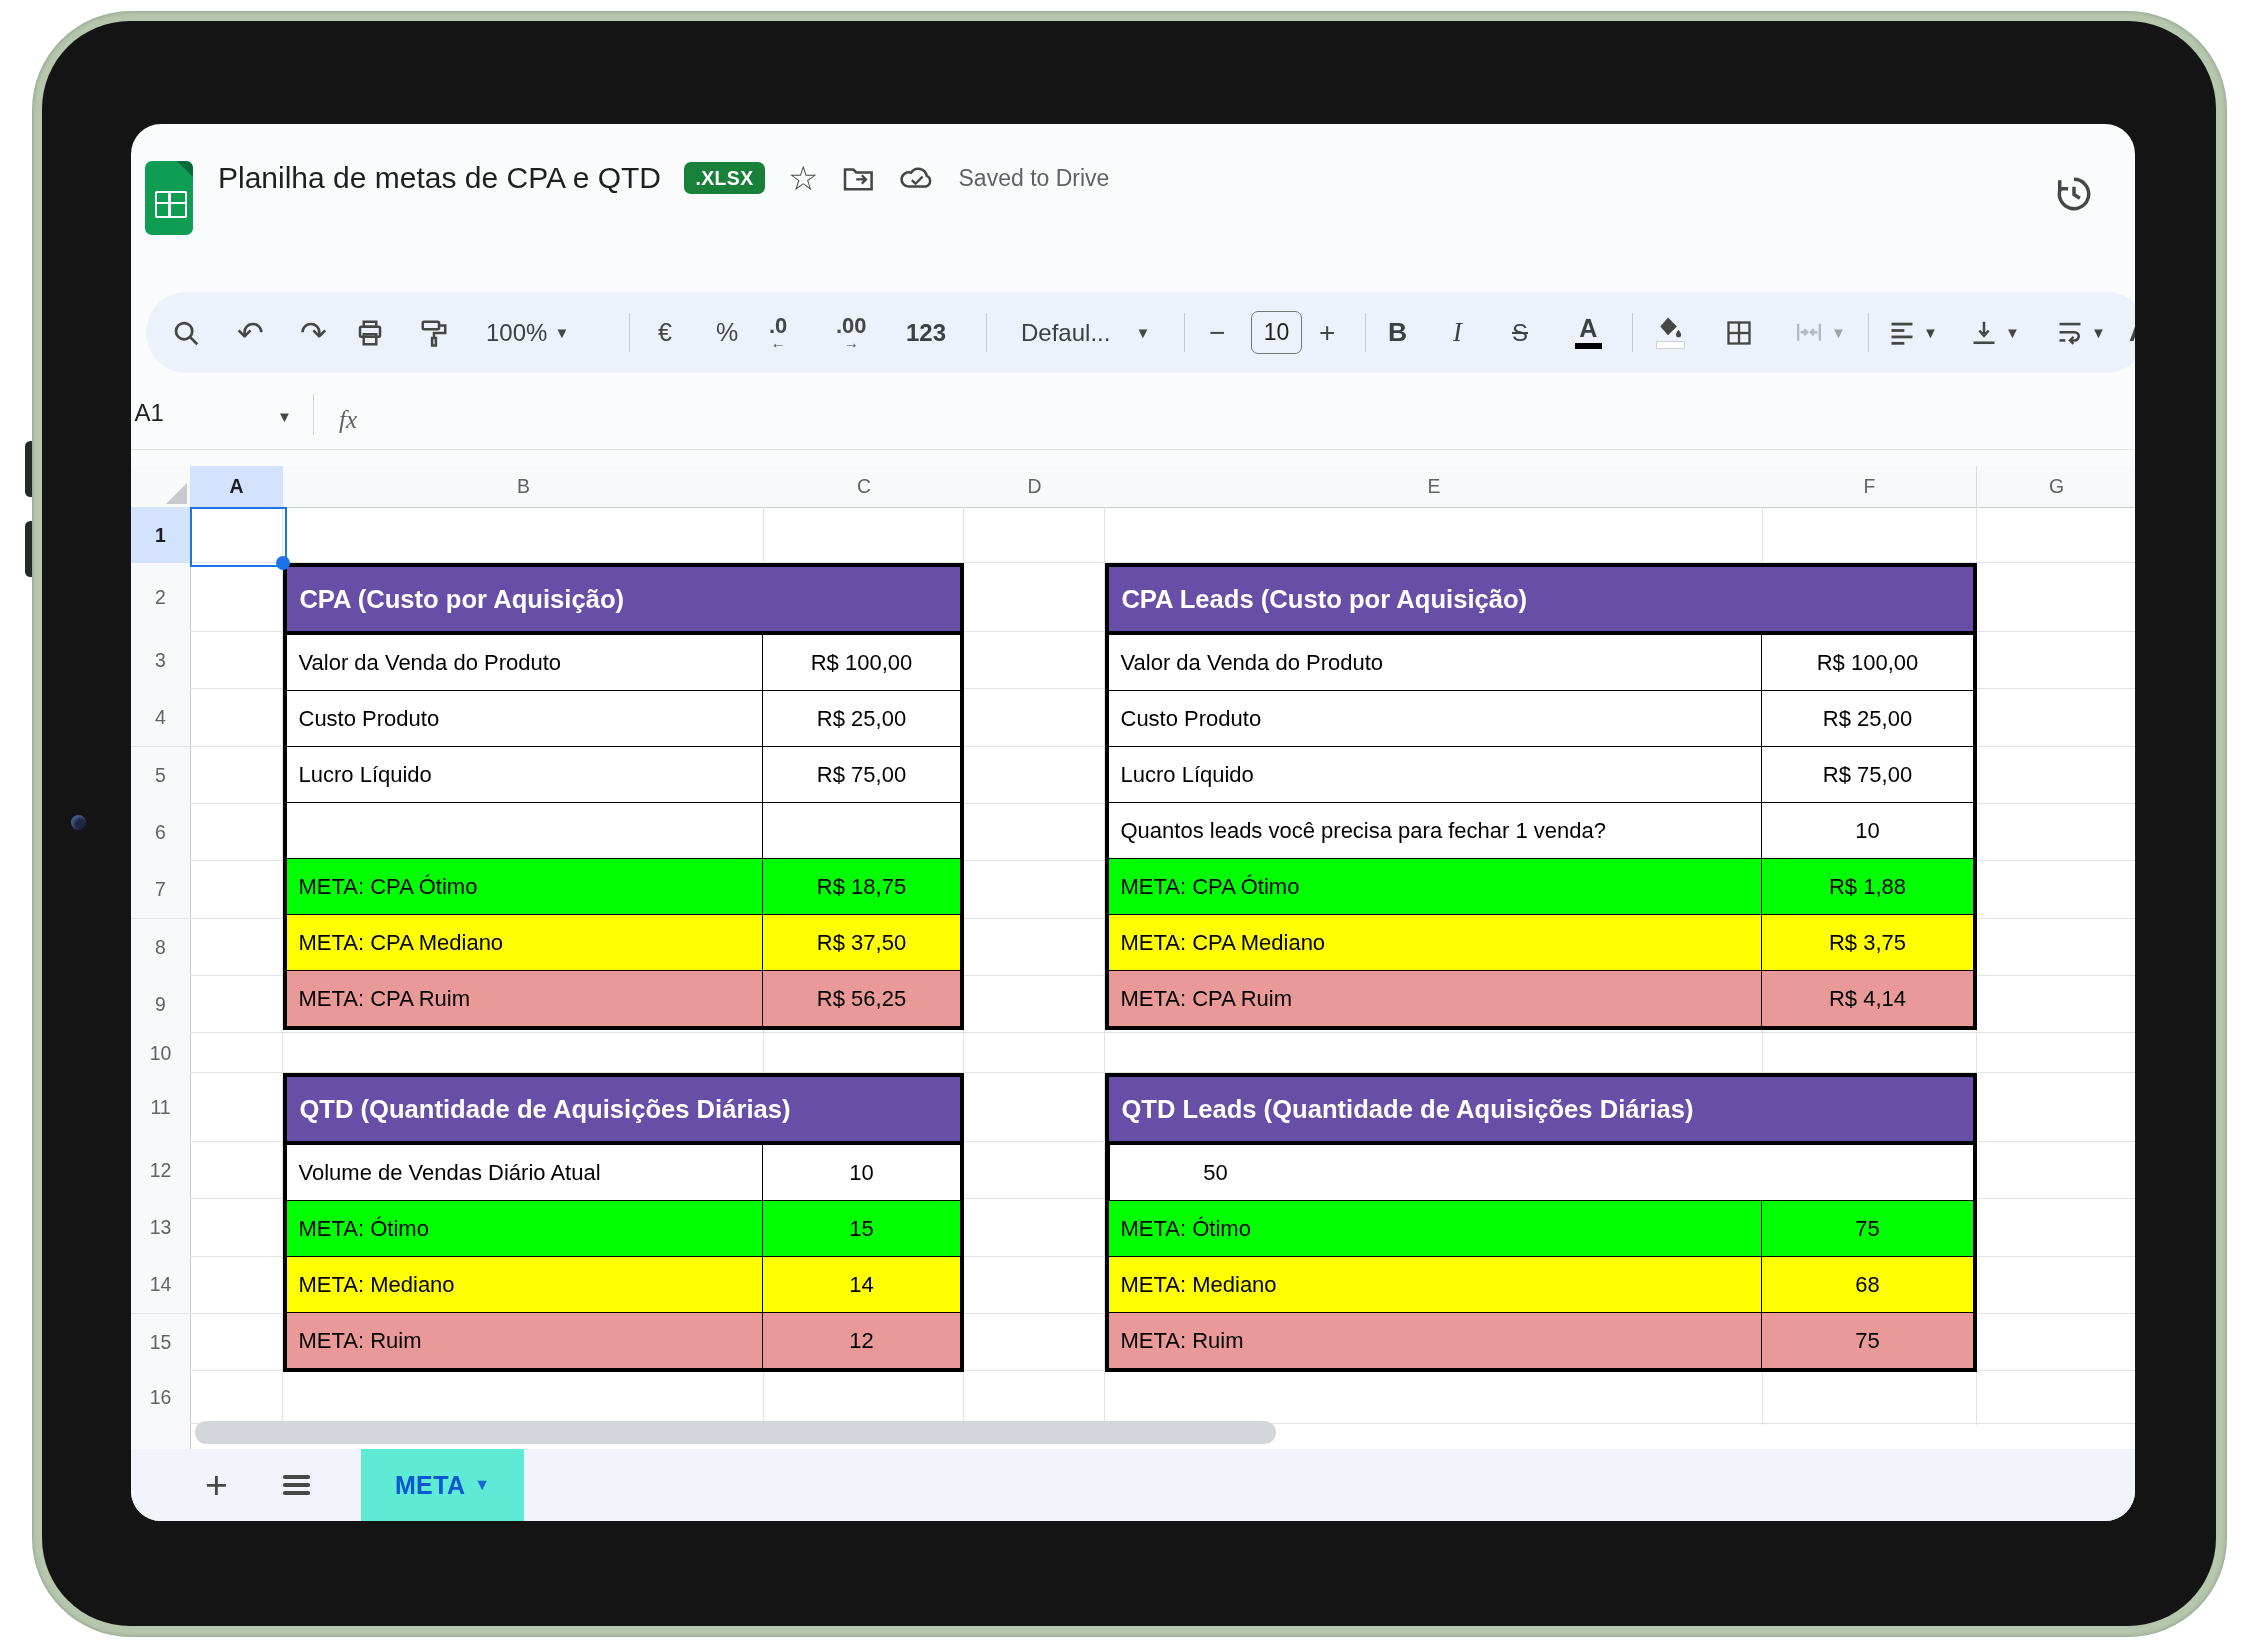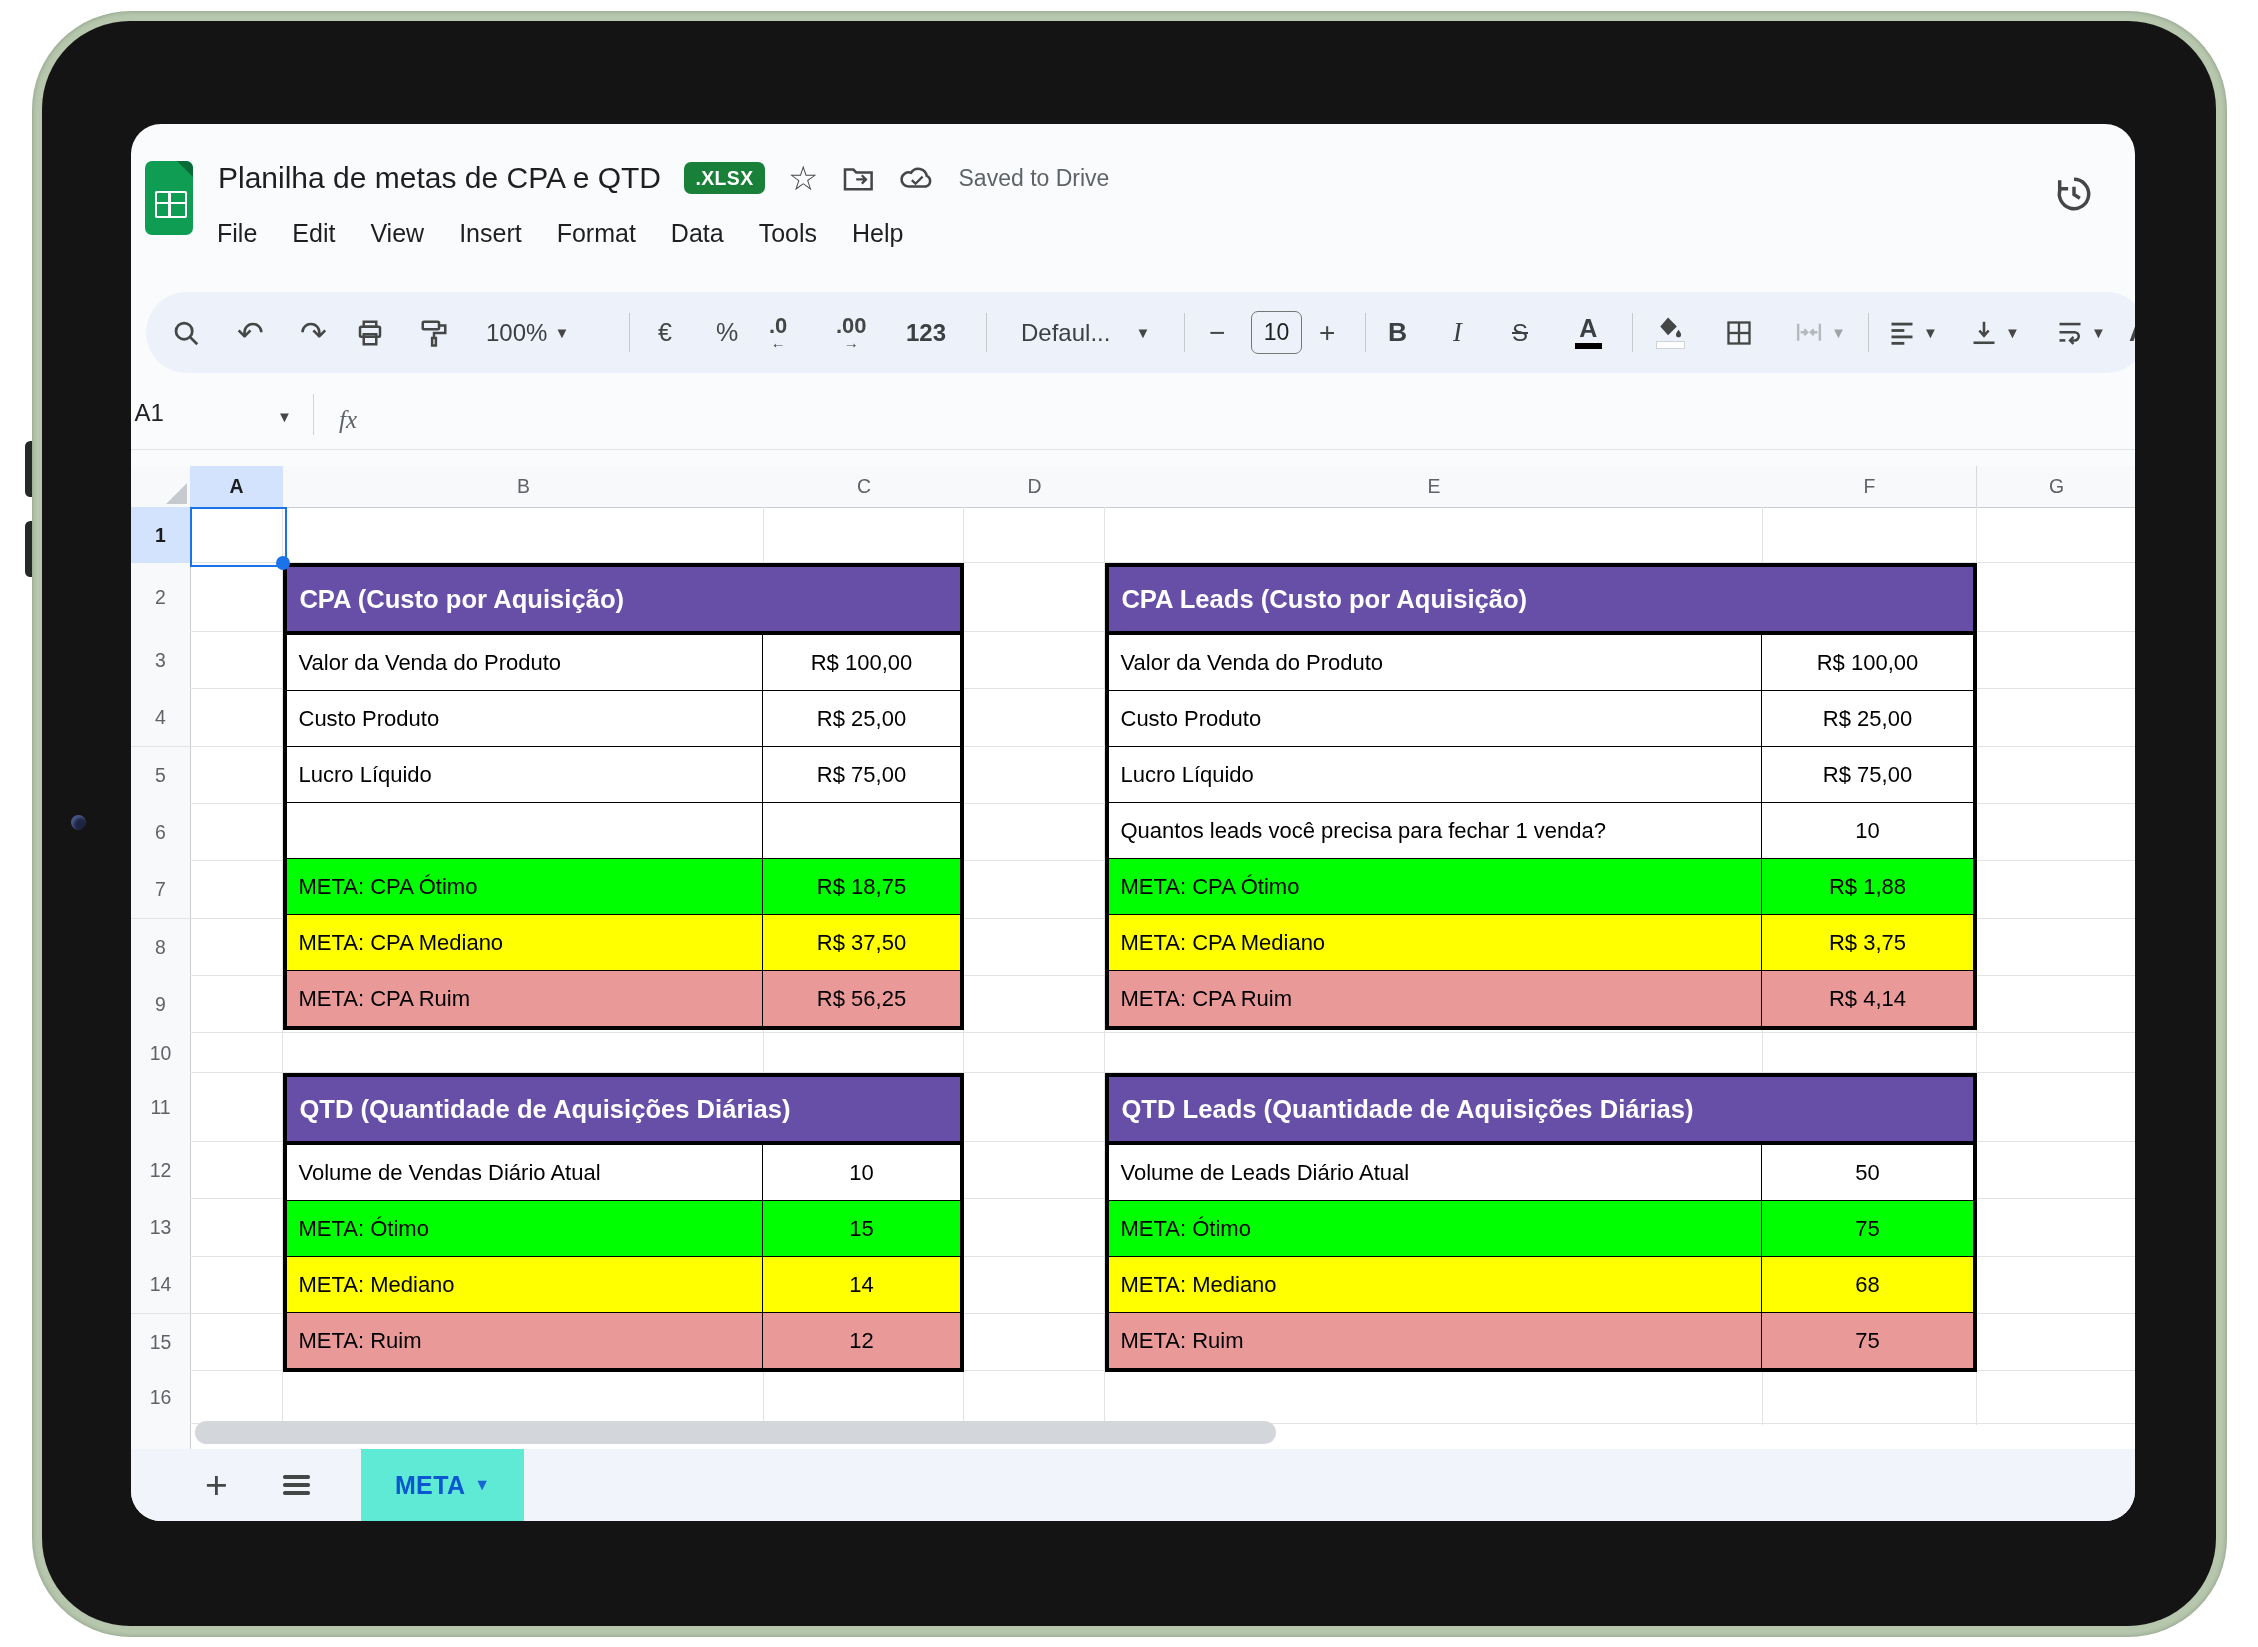--- a/index.html
+++ b/index.html
@@ -130,30 +130,20 @@
         </svg>
       </span>
       <span class="tb-ic">
         <svg width="37" height="28" viewBox="0 0 26 18" fill="none" stroke="#444746" stroke-width="1.8">
           <path d="M7 15 a5 5 0 1 1 1.5 -9.7 a6 6 0 0 1 11 2.2 a4 4 0 0 1 -.6 7.5 z"></path>
           <path d="M9 10.5 l2.6 2.5 l5 -5" stroke-width="1.6"></path>
         </svg>
       </span>
       <span class="saved">Saved to Drive</span>
     </div>
-    <div class="menubar">
-        <span>File</span>
-        <span>Edit</span>
-        <span>View</span>
-        <span>Insert</span>
-        <span>Format</span>
-        <span>Data</span>
-        <span>Tools</span>
-        <span>Help</span>
-      </div>
     <div class="history">
       <svg width="44" height="44" viewBox="0 0 24 24" fill="none" stroke="#444746" stroke-width="1.9">
         <path d="M12 4 a8 8 0 1 1 -7.4 5"></path>
           <path d="M4.2 4.5 v4.6 h4.6" stroke-width="1.9"></path>
         <path d="M12 8 v4.3 l3.2 2" stroke-width="1.9"></path>
       </svg>
     </div>
 
     <div class="toolbar">
       <div class="titem" style="left:25px;">
@@ -431,21 +421,20 @@
             <div class="tvalue bg-yellow" style="width: 198px;">14</div>
           </div>
           <div class="trow">
             <div class="tlabel bg-salmon">META: Ruim</div>
             <div class="tvalue bg-salmon" style="width: 198px;">12</div>
           </div>
         </div>
       <div class="stable" id="t-qtd_leads" style="left:974px;top:607px;width:872px;">
           <div class="thead">QTD Leads (Quantidade de Aquisições Diárias)</div>
           <div class="trow">
-            <div class="tlabel bg-white">Volume de Leads Diário Atual</div>
             <div class="tvalue bg-white" style="width: 212px;">50</div>
           </div>
           <div class="trow">
             <div class="tlabel bg-green">META: Ótimo</div>
             <div class="tvalue bg-green" style="width: 212px;">75</div>
           </div>
           <div class="trow">
             <div class="tlabel bg-yellow">META: Mediano</div>
             <div class="tvalue bg-yellow" style="width: 212px;">68</div>
           </div>

